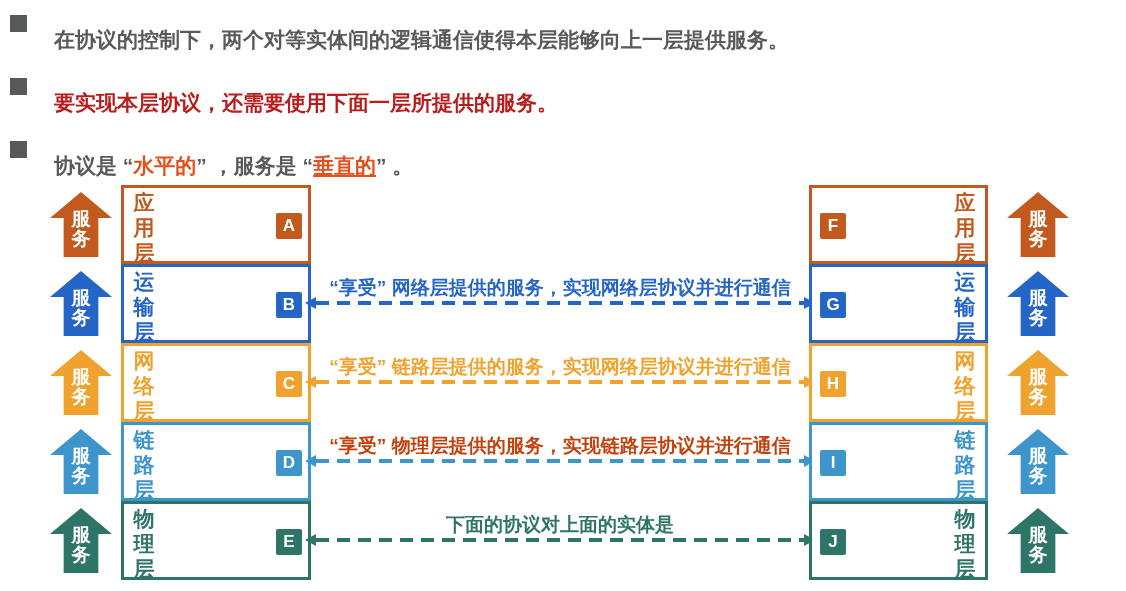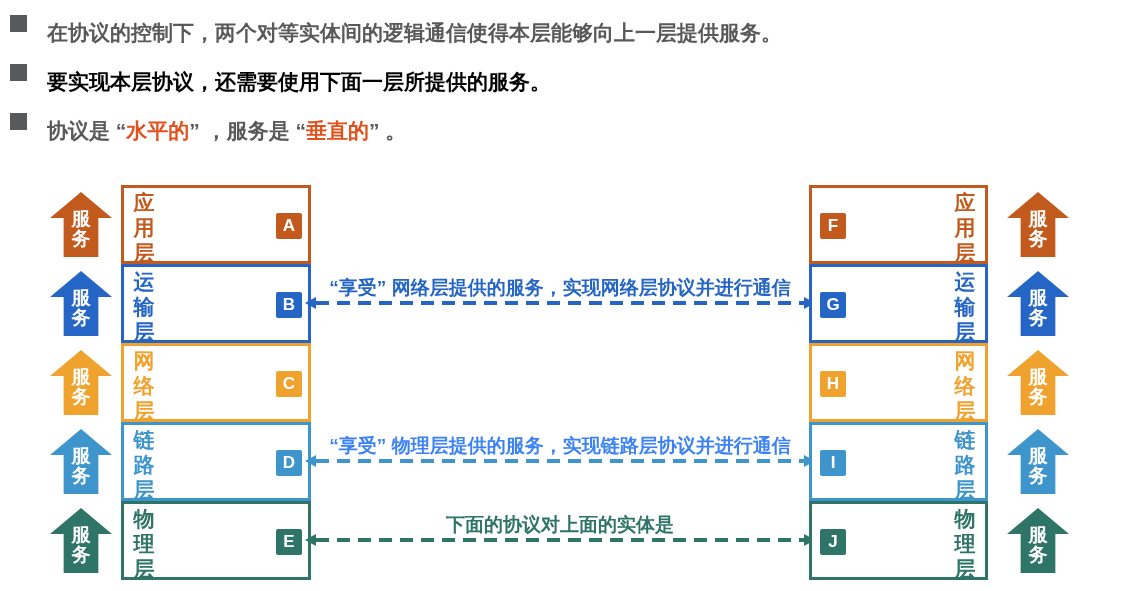--- a/index.html
+++ b/index.html
@@ -4,21 +4,21 @@
 <style>
   html,body{margin:0;padding:0;background:#ffffff;}
   .page{
     position:relative;width:1126px;height:591px;background:#ffffff;overflow:hidden;
     font-family:"Liberation Sans","DejaVu Sans",sans-serif;
   }
   
   .bullets{position:absolute;left:10px;top:8px;width:1032px;}
   .bullet-item{display:flex;align-items:flex-start;}
   .bullet-sq{flex:0 0 17px;width:17px;height:17px;background:#58595B;margin:7px 11px 0 0;}
-  .bullet-text{margin:9px;width:992px;font-size:21px;font-weight:700;line-height:31px;color:#595959;}
+  .bullet-text{margin:16px;width:992px;font-size:21px;font-weight:700;line-height:31px;color:#595959;}
   .bullet-text .hl{color:#E2511B;}
   
   .diagram{position:absolute;left:0;top:0;width:1126px;height:591px;}
   .layer-box{position:absolute;box-sizing:border-box;background:#ffffff;border:3px solid;}
   .vlabel{position:absolute;top:2px;font-size:21px;font-weight:700;line-height:25px;text-align:center;width:24px;}
   .vlabel.left{left:8px;}
   .vlabel.right{right:8px;}
   .letter{
     position:absolute;top:25px;width:26px;height:26px;border-radius:2px;
     color:#ffffff;font-size:17px;font-weight:700;line-height:26px;text-align:center;
@@ -44,25 +44,25 @@
 <body>
 
 <div class="page">
   <div class="bullets" id="bullets">
       <div class="bullet-item">
         <span class="bullet-sq" style="background: rgb(88, 89, 91);"></span>
         <p class="bullet-text" style="color: rgb(89, 89, 89);"><span>在协议的控制下，两个对等实体间的逻辑通信使得本层能够向上一层提供服务。</span></p>
       </div>
       <div class="bullet-item">
         <span class="bullet-sq" style="background: rgb(88, 89, 91);"></span>
-        <p class="bullet-text" style="color: #000000;"><span>要实现本层协议，还需要使用下面一层所提供的服务。</span></p>
+        <p class="bullet-text" style="color: #b91c1c;"><span>要实现本层协议，还需要使用下面一层所提供的服务。</span></p>
       </div>
       <div class="bullet-item">
         <span class="bullet-sq" style="background: rgb(88, 89, 91);"></span>
-        <p class="bullet-text" style="color: rgb(89, 89, 89);"><span>协议是 “</span><span class="hl" style="color: rgb(226, 81, 27);">水平的</span><span>” ，服务是 “</span><span class="hl" style="color: rgb(226, 81, 27);">垂直的</span><span>” 。</span></p>
+        <p class="bullet-text" style="color: rgb(89, 89, 89);"><span>协议是 “</span><span class="hl" style="color: rgb(226, 81, 27);">水平的</span><span>” ，服务是 “</span><span class="hl" style="color: rgb(226, 81, 27); text-decoration: underline;">垂直的</span><span>” 。</span></p>
       </div>
     </div>
   <div class="diagram" id="diagram">
       <div class="block-arrow" style="left: 50px; top: 192px; background: rgb(194, 90, 30);">
         <div class="svc">
           <div>服</div>
           <div>务</div>
         </div>
       </div>
       <div class="layer-box" style="left: 121px; top: 185px; width: 190px; height: 79px; border-color: rgb(194, 90, 30);">
@@ -128,20 +128,26 @@
         </div>
       </div>
       <div class="layer-box" style="left: 121px; top: 343px; width: 190px; height: 79px; border-color: rgb(240, 162, 46);">
         <div class="vlabel left" style="color: rgb(240, 162, 46);">
           <div>网</div>
           <div>络</div>
           <div>层</div>
         </div>
         <div class="letter at-right" style="background: rgb(240, 162, 46);">C</div>
       </div>
+      <div class="link" style="left: 305px; top: 343px; width: 510px;">
+        <div class="link-text" style="color: rgb(240, 162, 46);">“享受” 链路层提供的服务，实现网络层协议并进行通信</div>
+        <div class="dash" style="background: repeating-linear-gradient(90deg, rgb(240, 162, 46) 0px, rgb(240, 162, 46) 13px, transparent 13px, transparent 21px);"></div>
+        <div class="head l" style="border-right-color: rgb(240, 162, 46);"></div>
+        <div class="head r" style="border-left-color: rgb(240, 162, 46);"></div>
+      </div>
       <div class="layer-box" style="left: 809px; top: 343px; width: 179px; height: 79px; border-color: rgb(240, 162, 46);">
         <div class="letter at-left" style="background: rgb(240, 162, 46);">H</div>
         <div class="vlabel right" style="color: rgb(240, 162, 46);">
           <div>网</div>
           <div>络</div>
           <div>层</div>
         </div>
       </div>
       <div class="block-arrow" style="left: 1007px; top: 350px; background: rgb(240, 162, 46);">
         <div class="svc">
@@ -157,21 +163,21 @@
       </div>
       <div class="layer-box" style="left: 121px; top: 422px; width: 190px; height: 79px; border-color: rgb(61, 149, 203);">
         <div class="vlabel left" style="color: rgb(61, 149, 203);">
           <div>链</div>
           <div>路</div>
           <div>层</div>
         </div>
         <div class="letter at-right" style="background: rgb(61, 149, 203);">D</div>
       </div>
       <div class="link" style="left: 305px; top: 422px; width: 510px;">
-        <div class="link-text" style="color: #3b82f6;">“享受” 物理层提供的服务，实现链路层协议并进行通信</div>
+        <div class="link-text" style="color: #c2410c;">“享受” 物理层提供的服务，实现链路层协议并进行通信</div>
         <div class="dash" style="background: repeating-linear-gradient(90deg, rgb(61, 149, 203) 0px, rgb(61, 149, 203) 13px, transparent 13px, transparent 21px);"></div>
         <div class="head l" style="border-right-color: rgb(61, 149, 203);"></div>
         <div class="head r" style="border-left-color: rgb(61, 149, 203);"></div>
       </div>
       <div class="layer-box" style="left: 809px; top: 422px; width: 179px; height: 79px; border-color: rgb(61, 149, 203);">
         <div class="letter at-left" style="background: rgb(61, 149, 203);">I</div>
         <div class="vlabel right" style="color: rgb(61, 149, 203);">
           <div>链</div>
           <div>路</div>
           <div>层</div>

